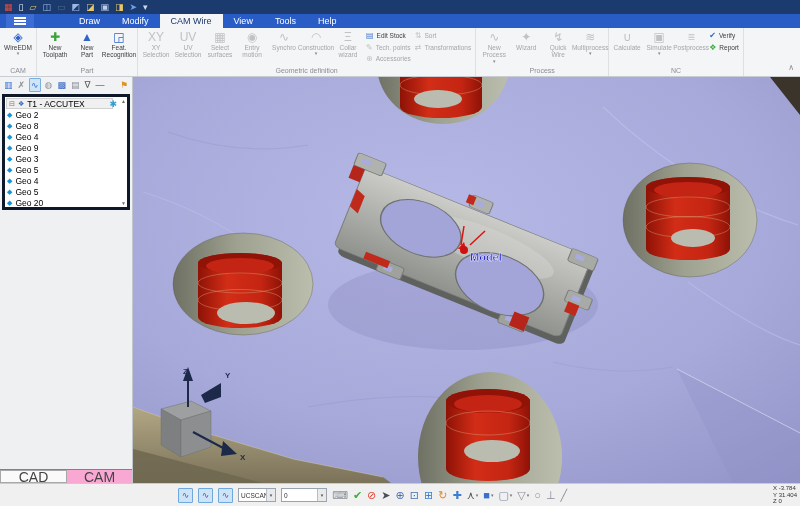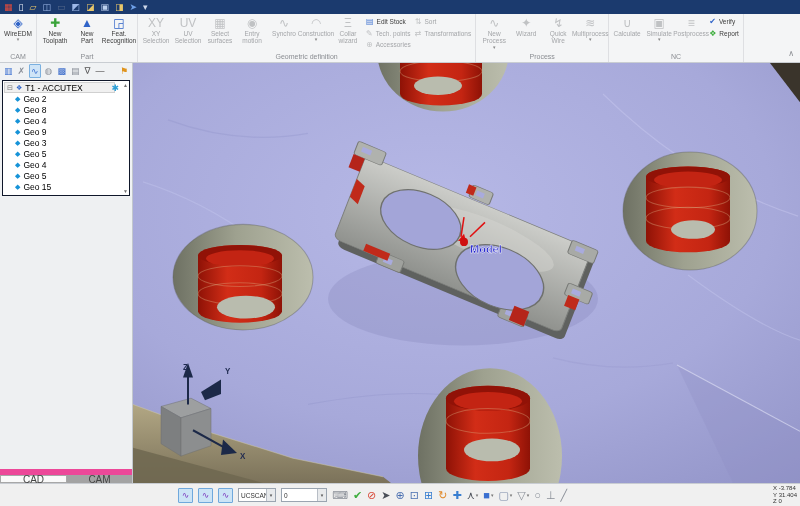--- a/index.html
+++ b/index.html
@@ -33,30 +33,30 @@
   .rib-small.disabled{color:#a4a6a9}
   .rib-small.disabled .g{color:#c0c2c4!important}
   .rib-collapse{margin-left:auto;align-self:flex-end;font-size:8px;color:#8a8d92;padding:0 6px 4px 0}
   
   .main{flex:1;display:flex;min-height:0}
   .left{width:133px;flex:0 0 133px;background:#f0f2f4;border-right:1px solid #c2c7cd;display:flex;flex-direction:column}
   .side-toolbar{height:16px;display:flex;align-items:center;gap:3px;padding:0 3px;flex:0 0 16px}
   .st-icon{font-size:9px;line-height:12px;padding:0 1px}
   .st-icon.active{border:1px solid #7ab0e0;background:#cfe4f7;border-radius:1px}
   .st-pin{margin-left:auto}
-  .tree{background:#fff;border:1px solid #0f172a;margin:1px 2px;height:116px;flex:0 0 116px;position:relative;overflow:hidden;font-size:8.5px}
-  .tree-row{height:11px;display:flex;align-items:center;gap:3px;padding-left:12px;white-space:nowrap}
+  .tree{background:#fff;border:3px solid #0f172a;margin:1px 2px;height:116px;flex:0 0 116px;position:relative;overflow:hidden;font-size:8.5px}
+  .tree-row{height:11px;display:flex;align-items:center;gap:3px;padding-left:2px;white-space:nowrap}
   .tree-row.root{padding-left:2px;background:#f0f0f0;border:1px solid #d0d0d0;margin:1px 14px 0 1px}
   .tree-row .ti{font-size:7px;color:#1693d8}
   .tree-row.root .ti{color:#2f63c8}
   .tree-star{position:absolute;top:2px;right:10px;color:#2da0d8;font-size:9px}
   .tree-scroll-up{position:absolute;top:1px;right:1px;font-size:5px;color:#707070}
   .tree-scroll-dn{position:absolute;bottom:1px;right:1px;font-size:5px;color:#707070}
   .side-fill{flex:1;background:#eef0f2}
-  .side-tabs{height:14px;flex:0 0 14px;display:flex;background:#a3a3a3;border-top:6px solid #ec4899;font-size:10px;color:#444}
+  .side-tabs{height:14px;flex:0 0 14px;display:flex;background:#f9a8d4;border-top:1px solid #ec4899;font-size:14px;color:#444}
   .side-tab{flex:1;display:flex;align-items:center;justify-content:center}
   .side-tab.active{border:1px solid #a8a8a8;background:#fafafa}
   .viewport{flex:1;position:relative;background:#fdba74}
   .viewport svg{position:absolute;inset:0;width:100%;height:100%}
   
   .statusbar{height:23px;flex:0 0 23px;background:#f0f0f0;border-top:1px solid #c8ccd2;display:flex;align-items:center;gap:5px;padding-left:178px}
   .sb-toggle{width:15px;height:15px;border:1px solid #6fa8dc;background:#cce4f6;border-radius:1px;display:flex;align-items:center;justify-content:center;font-size:9px;color:#8040c0}
   .sb-select{height:14px;border:1px solid #9aa4b0;background:#fff;display:flex;align-items:center;font-size:6.5px;color:#333}
   .sb-select .txt{padding:0 2px;flex:1;white-space:nowrap;overflow:hidden}
   .sb-select .dd{width:9px;height:100%;border-left:1px solid #b8bec6;background:#e8eaec;display:flex;align-items:center;justify-content:center;font-size:5px;color:#555}
@@ -76,20 +76,35 @@
       <span class="qat" style="color: rgb(157, 184, 232);">◫</span>
       <span class="qat" style="color: rgb(85, 104, 138);">▭</span>
       <span class="qat" style="color: rgb(157, 184, 232);">◩</span>
       <span class="qat" style="color: rgb(232, 198, 106);">◪</span>
       <span class="qat" style="color: rgb(188, 208, 238);">▣</span>
       <span class="qat" style="color: rgb(232, 198, 106);">◨</span>
       <span class="qat" style="color: rgb(111, 160, 232);">➤</span>
       <span class="qat" style="color: rgb(207, 216, 234);">▾</span>
     </div>
 
+  <div class="menubar">
+    <div class="hamburger">
+        <i></i>
+        <i></i>
+        <i></i>
+      </div>
+    <div class="menutabs" id="menutabs">
+        <div class="menu-tab">Draw</div>
+        <div class="menu-tab">Modify</div>
+        <div class="menu-tab active">CAM Wire</div>
+        <div class="menu-tab">View</div>
+        <div class="menu-tab">Tools</div>
+        <div class="menu-tab">Help</div>
+      </div>
+  </div>
 
   <div class="ribbon" id="ribbon">
       <div class="rib-group">
         <div class="rib-items">
           <div class="rib-big">
             <span class="rib-glyph" style="color: rgb(47, 99, 200);">◈</span>
             <span class="rib-caption">WireEDM</span>
             <span class="rib-dd">▾</span>
           </div>
         </div>
@@ -280,21 +295,21 @@
           <div class="tree-row">
             <span class="ti">◆</span>
             <span>Geo 4</span>
           </div>
           <div class="tree-row">
             <span class="ti">◆</span>
             <span>Geo 5</span>
           </div>
           <div class="tree-row">
             <span class="ti">◆</span>
-            <span>Geo 15</span>
+            <span>Geo 20</span>
           </div>
           <div class="tree-row">
             <span class="ti">◆</span>
             <span>Geo 11</span>
           </div>
           <span class="tree-star">✱</span>
           <span class="tree-scroll-up">▲</span>
           <span class="tree-scroll-dn">▼</span>
         </div>
       <div class="side-fill"></div>

